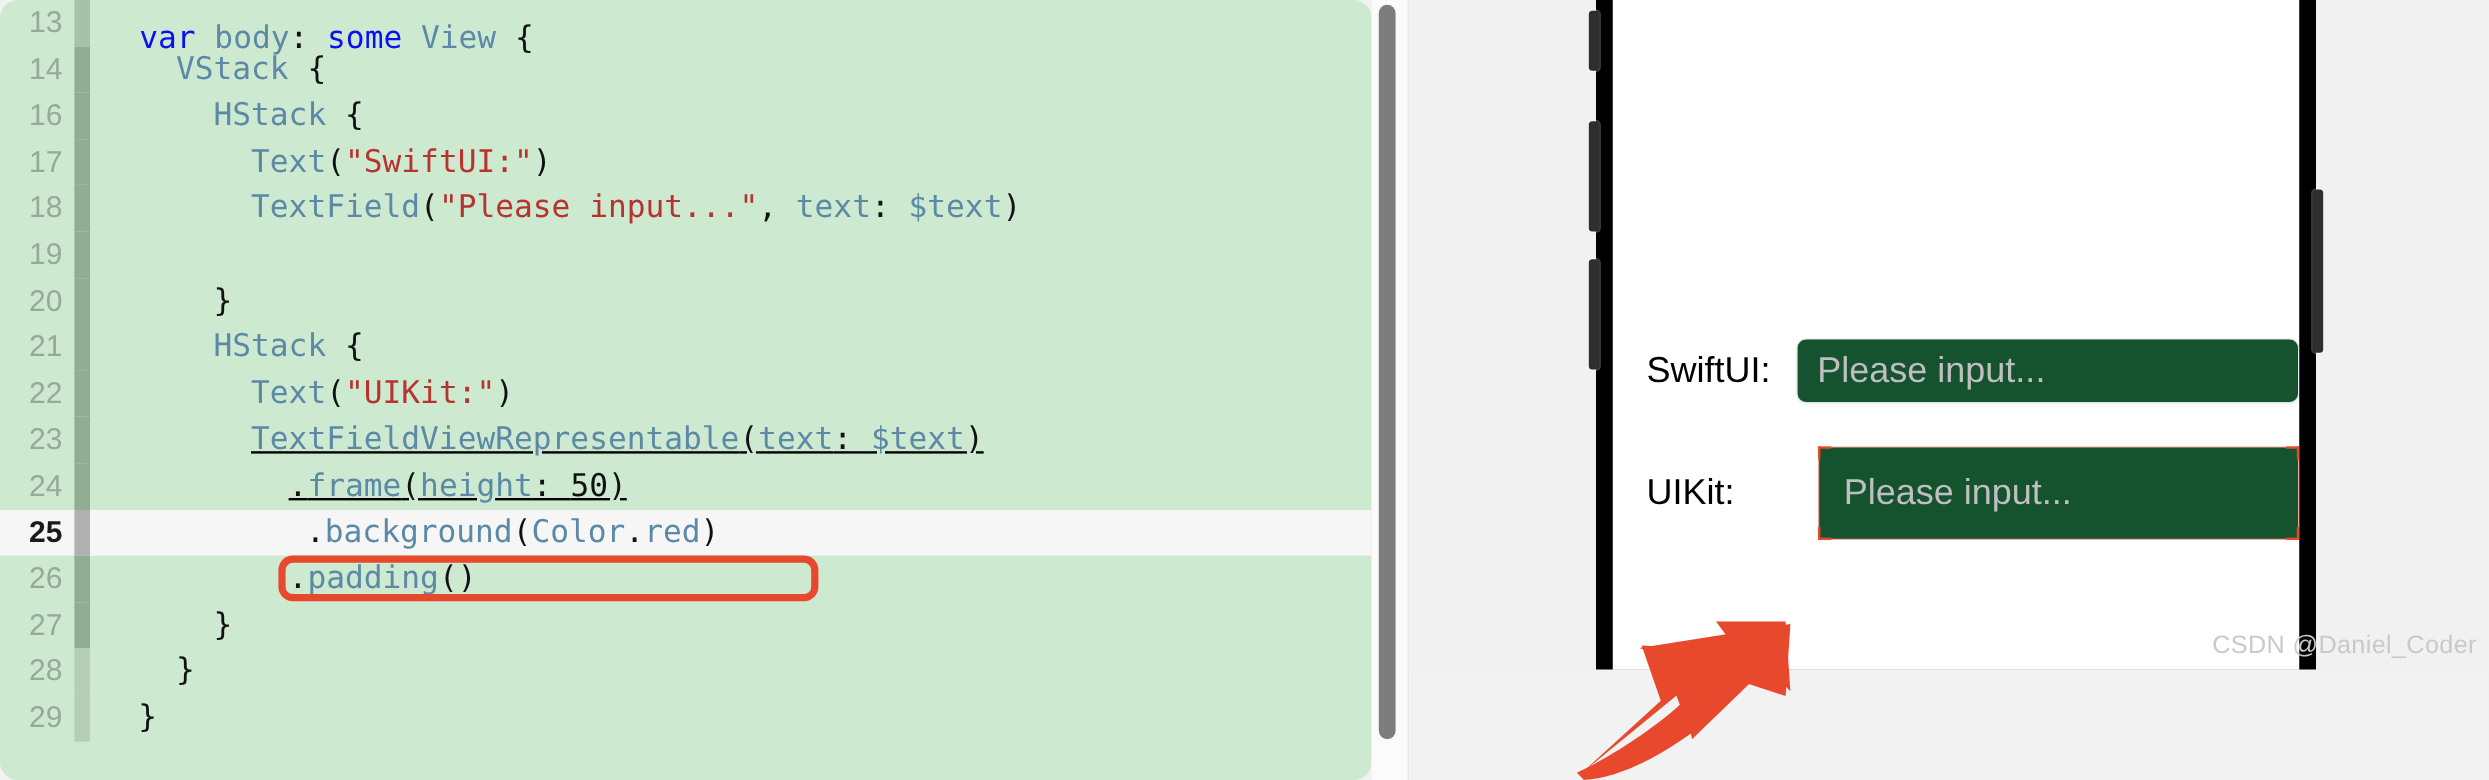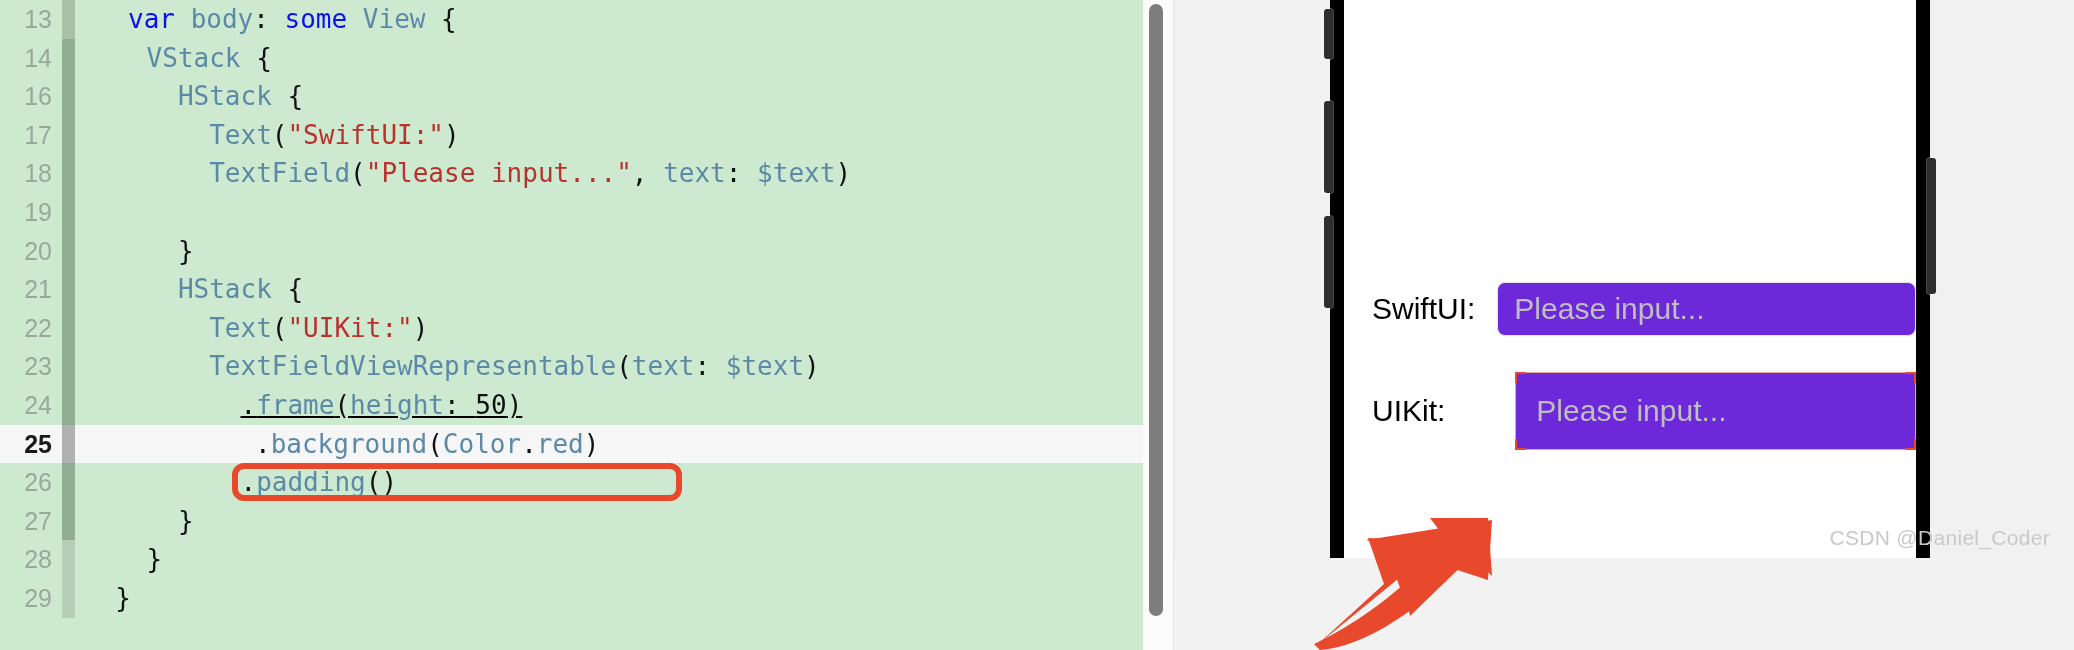--- a/index.html
+++ b/index.html
@@ -7,21 +7,21 @@
     width:2074px;height:650px;overflow:hidden;
     background:#f2f2f2;
     font-family:"Liberation Sans", sans-serif;
     -webkit-font-smoothing:antialiased;
   }
   .screen{position:relative;width:2074px;height:650px;overflow:hidden;background:#f2f2f2;}
 
   
   .editor{
     position:absolute;left:0;top:0;width:1143px;height:650px;
-    background:#cdead1;overflow:hidden;
+    background:#cdead1;overflow:hidden;border-radius:15px;
   }
   .code-rows{position:absolute;left:0;top:0;width:1143px;}
   .row{
     position:relative;height:38.6px;line-height:38.6px;white-space:pre;
     font-family:"DejaVu Sans Mono","Liberation Mono",monospace;
     font-size:26px;
   }
   .row.current{background:#f6f6f6;text-decoration:underline;}
   .ln{
     position:absolute;left:0;top:0;width:52px;height:100%;
@@ -95,21 +95,21 @@
   .row-swiftui{top:322px;height:54px;}
   .row-uikit{top:412px;height:78px;gap:48px;}
   .fld-label{
     color:#000;font-size:30px;line-height:1;
     font-family:"Liberation Sans",sans-serif;
     margin-left:28px;flex:0 0 auto;white-space:nowrap;
   }
   .fld-box{
     flex:1 1 auto;margin-left:22px;margin-right:0;
     box-sizing:border-box;display:flex;align-items:center;
-    background:#6d28d9;
+    background:#14532d;
   }
   .fld-swiftui{
     height:54px;border:1px solid #e4e4e6;border-radius:8px;
     box-shadow:0 1px 2px rgba(0,0,0,.03);
   }
   .fld-uikit{
     height:78px;border:1px solid #f0a79a;border-radius:3px;
   }
   .fld-uikit::before{content:"";}
   .ph{
@@ -124,43 +124,43 @@
   .c-tl{left:-1px;top:-1px;border-right:none;border-bottom:none;}
   .c-tr{right:-1px;top:-1px;border-left:none;border-bottom:none;}
   .c-bl{left:-1px;bottom:-1px;border-right:none;border-top:none;}
   .c-br{right:-1px;bottom:-1px;border-left:none;border-top:none;}
 
   
   .arrow{position:absolute;left:1310px;top:498px;width:190px;height:152px;}
 
   
   .watermark{
-    position:absolute;right:24px;bottom:8px;
+    position:absolute;right:10px;bottom:8px;
     color:#c9c9c9;font-size:21px;
     font-family:"Liberation Sans",sans-serif;
     white-space:nowrap;letter-spacing:.3px;
   }
 </style>
 </head>
 <body>
 
 <div class="screen">
 
   <div class="editor">
     <div class="code-rows" id="code-rows">
-        <div class="row"><span class="ln">13</span><span class="guide g1"></span><span class="code" style="left: 128px;"><span class="kw">var</span><span class="pl"> </span><span class="ty">body</span><span class="pl">: </span><span class="kw">some</span><span class="pl"> </span><span class="ty">View</span><span class="pl"> {</span></span></div>
+        <div class="row"><span class="ln">13</span><span class="guide g1"></span><span class="code" style="left: 116px; margin-top: 13px;"><span class="kw">var</span><span class="pl"> </span><span class="ty">body</span><span class="pl">: </span><span class="kw">some</span><span class="pl"> </span><span class="ty">View</span><span class="pl"> {</span></span></div>
         <div class="row"><span class="ln">14</span><span class="guide g2"></span><span class="code" style="left: 146.6px;"><span class="ty">VStack</span><span class="pl"> {</span></span></div>
         <div class="row"><span class="ln">16</span><span class="guide g2"></span><span class="code" style="left: 177.9px;"><span class="ty">HStack</span><span class="pl"> {</span></span></div>
         <div class="row"><span class="ln">17</span><span class="guide g2"></span><span class="code" style="left: 209.2px;"><span class="ty">Text</span><span class="pl">(</span><span class="str">"SwiftUI:"</span><span class="pl">)</span></span></div>
         <div class="row"><span class="ln">18</span><span class="guide g2"></span><span class="code" style="left: 209.2px;"><span class="ty">TextField</span><span class="pl">(</span><span class="str">"Please input..."</span><span class="pl">, </span><span class="ty">text</span><span class="pl">: </span><span class="ty">$text</span><span class="pl">)</span></span></div>
         <div class="row"><span class="ln">19</span><span class="guide g2"></span></div>
         <div class="row"><span class="ln">20</span><span class="guide g2"></span><span class="code" style="left: 177.9px;"><span class="pl">}</span></span></div>
         <div class="row"><span class="ln">21</span><span class="guide g2"></span><span class="code" style="left: 177.9px;"><span class="ty">HStack</span><span class="pl"> {</span></span></div>
         <div class="row"><span class="ln">22</span><span class="guide g2"></span><span class="code" style="left: 209.2px;"><span class="ty">Text</span><span class="pl">(</span><span class="str">"UIKit:"</span><span class="pl">)</span></span></div>
-        <div class="row"><span class="ln">23</span><span class="guide g2"></span><span class="code" style="left: 209.2px;"><span class="ty">TextFieldViewRepresentable</span><span class="pl">(</span><span class="ty">text</span><span class="pl">: </span><span class="ty">$text</span><span class="pl">)</span></span></div>
+        <div class="row"><span class="ln">23</span><span class="guide g2"></span><span class="code" style="left: 209.2px; text-decoration: underline;"><span class="ty">TextFieldViewRepresentable</span><span class="pl">(</span><span class="ty">text</span><span class="pl">: </span><span class="ty">$text</span><span class="pl">)</span></span></div>
         <div class="row"><span class="ln">24</span><span class="guide g2"></span><span class="code" style="left: 240.5px; text-decoration: underline;"><span class="pl">.</span><span class="ty">frame</span><span class="pl">(</span><span class="ty">height</span><span class="pl">: </span><span class="pl">50</span><span class="pl">)</span></span></div>
         <div class="row current"><span class="ln">25</span><span class="guide gc"></span><span class="code" style="left: 255px;"><span class="pl">.</span><span class="ty">background</span><span class="pl">(</span><span class="ty">Color</span><span class="pl">.</span><span class="ty">red</span><span class="pl">)</span></span></div>
         <div class="row"><span class="ln">26</span><span class="guide g2"></span><span class="code" style="left: 240.5px;"><span class="pl">.</span><span class="ty">padding</span><span class="pl">()</span></span></div>
         <div class="row"><span class="ln">27</span><span class="guide g2"></span><span class="code" style="left: 177.9px;"><span class="pl">}</span></span></div>
         <div class="row"><span class="ln">28</span><span class="guide g3"></span><span class="code" style="left: 146.6px;"><span class="pl">}</span></span></div>
         <div class="row"><span class="ln">29</span><span class="guide g3"></span><span class="code" style="left: 115.3px;"><span class="pl">}</span></span></div>
       </div>
     <div class="annot-box"></div>
   </div>
 

